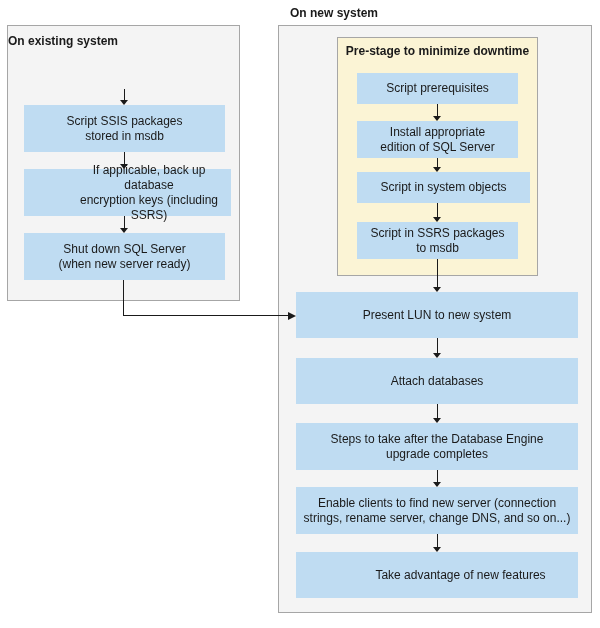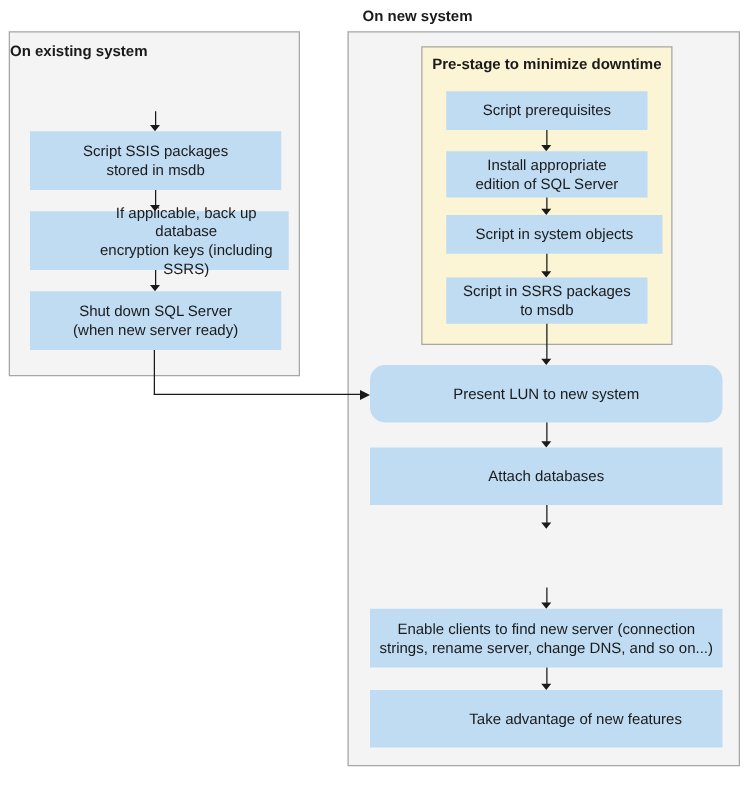--- a/index.html
+++ b/index.html
@@ -103,24 +103,26 @@
   <div class="step" style="left:357px; top:121px; width:161px; height:37px;">Install appropriate
 edition of SQL Server</div>
   <div class="varrow" style="left:433px; top:158px; height:14px;"></div>
   <div class="step" style="left:357px; top:172px; width:173px; height:31px;">Script in system objects</div>
   <div class="varrow" style="left:433px; top:203px; height:19px;"></div>
   <div class="step" style="left:357px; top:222px; width:161px; height:37px;">Script in SSRS packages
 to msdb</div>
 
   <div class="varrow" style="left:433px; top:259px; height:33px;"></div>
 
-  <div class="step" style="left:296px; top:292px; width:282px; height:46px;border-radius:12px;">Present LUN to new system</div>
+  <div class="step" style="left:296px; top:292px; width:282px; height:46px;">Present LUN to new system</div>
   <div class="varrow" style="left:433px; top:338px; height:20px;"></div>
   <div class="step" style="left:296px; top:358px; width:282px; height:46px;">Attach databases</div>
   <div class="varrow" style="left:433px; top:404px; height:19px;"></div>
+  <div class="step" style="left:296px; top:423px; width:282px; height:47px;">Steps to take after the Database Engine
+upgrade completes</div>
   <div class="varrow" style="left:433px; top:470px; height:17px;"></div>
   <div class="step" style="left:296px; top:487px; width:282px; height:47px;">Enable clients to find new server (connection
 strings, rename server, change DNS, and so on...)</div>
   <div class="varrow" style="left:433px; top:534px; height:18px;"></div>
   <div class="step" style="left:296px; top:552px; width:282px; height:46px;padding-left:47px;">Take advantage of new features</div>
 
   <div class="connector-v" style="left:123px; top:280px; height:36px;"></div>
   <div class="connector-h" style="left:123px; top:315px; width:166px;"></div>
   <div class="rarrow" style="left:288px; top:312px;"></div>
 

